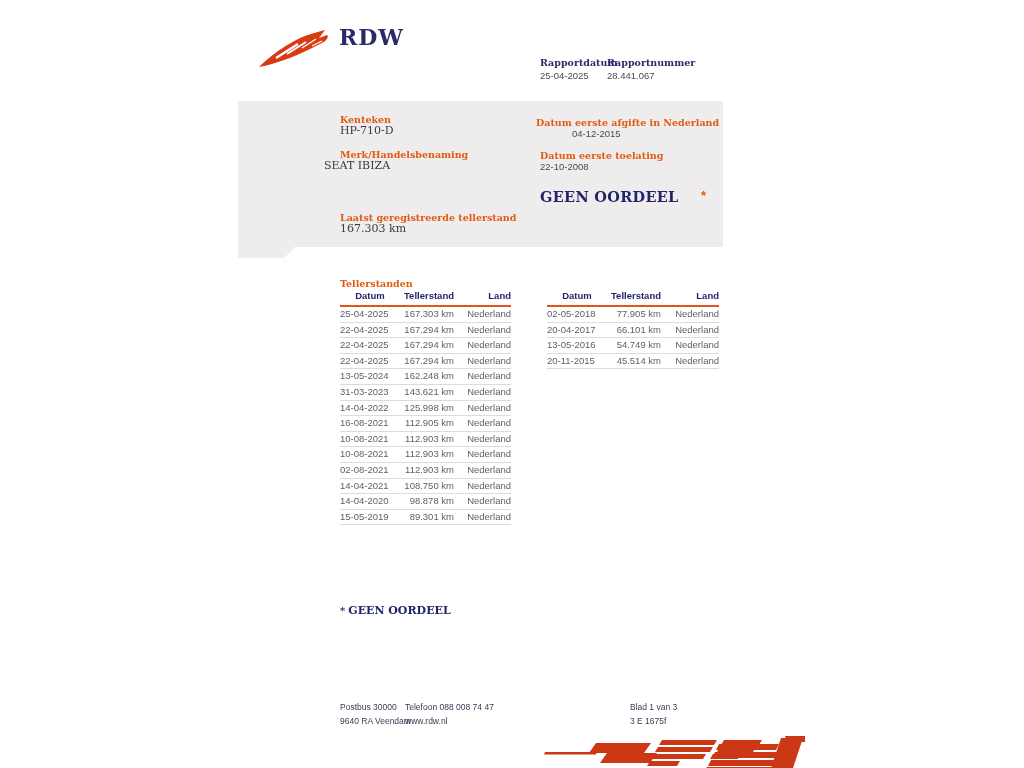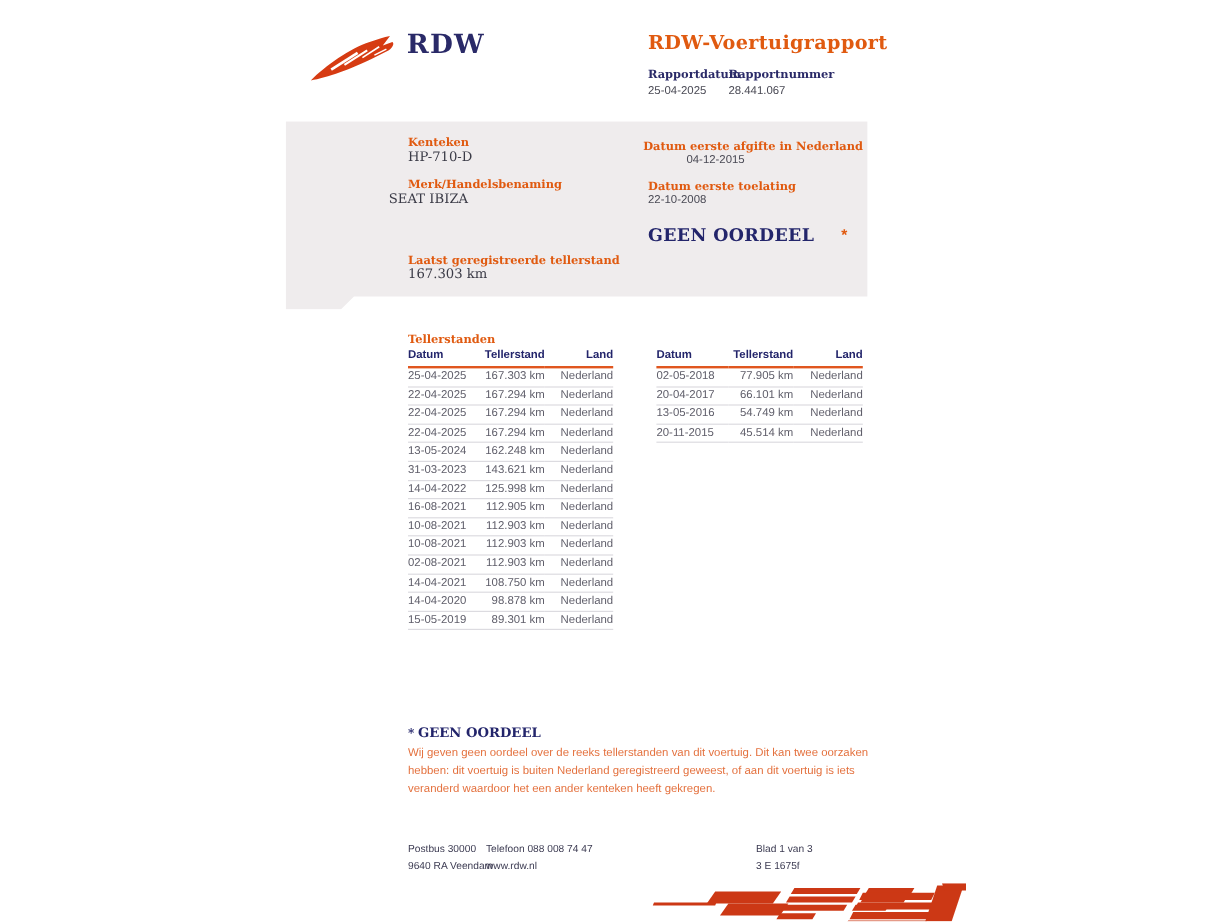--- a/index.html
+++ b/index.html
@@ -31,21 +31,21 @@
                 font-size:14.5px; font-weight:700; color:#23256b; letter-spacing:0.3px; }
   .vb-asterisk { position:absolute; left:463px; top:87px; color:#e05a10; font-size:13px; font-weight:700; }
 
   
   .section-title { position:absolute; left:340px; top:278px; font-family:"DejaVu Serif", serif;
                    font-size:9.5px; font-weight:700; color:#e05a10; }
   table { border-collapse:collapse; table-layout:fixed; }
   .odo-table { position:absolute; top:290px; font-size:9.5px; }
   .odo-left  { left:340px; width:171px; }
   .odo-right { left:547px; width:172px; }
-  .odo-table th { font-size:9.5px; font-weight:700; color:#23256b; text-align:left;
+  .odo-table th { font-size:9.5px; font-weight:700; color:#23256b; text-align:center;
                   padding:0 0 4px 0; border-bottom:2px solid #e0561f; }
   .odo-table th.col-tellerstand, .odo-table th.col-land { text-align:right; }
   .odo-table td { color:#5f5e6a; padding:0; height:14.6px; line-height:14.6px;
                   border-bottom:1px solid #dcdbe0; white-space:nowrap; }
   .odo-table td.col-tellerstand, .odo-table td.col-land { text-align:right; }
   .w-datum { width:60px; } .w-teller { width:54px; } .w-land { width:auto; }
 
   
   .footnote-head { position:absolute; left:340px; top:604px; font-family:"DejaVu Serif", serif;
                    font-size:11px; font-weight:700; color:#23256b; }
@@ -68,21 +68,20 @@
 
   <svg class="logo-wing" viewBox="0 0 76 46">
     <path fill="#d63b12" d="M3,41 C15,29 36,14 52,9 C58,7 64,5 69,4 L63,12 L71,9 C73,10 71,15 66,17 L54,23 C38,31 16,39 3,41 Z"></path>
     <path d="M20,32 L42,18" stroke="#ffffff" stroke-width="2.2" fill="none"></path>
     <path d="M31,28 L50,16" stroke="#ffffff" stroke-width="1.8" fill="none"></path>
     <path d="M46,22 L60,13" stroke="#ffffff" stroke-width="1.4" fill="none"></path>
     <path d="M56,20 L66,15" stroke="#ffffff" stroke-width="1.2" fill="none"></path>
   </svg>
   <div class="logo-text">RDW</div>
 
-  <div class="report-title">RDW-Voertuigrapport</div>
   <div class="meta-label mx1">Rapportdatum</div>
   <div class="meta-label mx2">Rapportnummer</div>
   <div class="meta-value mx1">25-04-2025</div>
   <div class="meta-value mx2">28.441.067</div>
 
   <div class="vehicle-box">
     <div class="vb-label" style="left:102px; top:13px;">Kenteken</div>
     <div class="vb-value-lg" style="left:102px; top:23px;">HP-710-D</div>
     <div class="vb-label" style="left:102px; top:48px;">Merk/Handelsbenaming</div>
     <div class="vb-value-lg" style="left:86px; top:58px;text-align:center;">SEAT IBIZA</div>
@@ -217,21 +216,20 @@
         </tr>
         <tr>
           <td class="col-datum">20-11-2015</td>
           <td class="col-tellerstand">45.514 km</td>
           <td class="col-land">Nederland</td>
         </tr>
       </tbody>
   </table>
 
   <div class="footnote-head"><span class="fn-ast">*</span><span>GEEN OORDEEL</span></div>
-  <div class="footnote-body">Wij geven geen oordeel over de reeks tellerstanden van dit voertuig. Dit kan twee oorzaken hebben: dit voertuig is buiten Nederland geregistreerd geweest, of aan dit voertuig is iets veranderd waardoor het een ander kenteken heeft gekregen.</div>
 
   <div class="footer-text f-row1 f-col1">Postbus 30000</div>
   <div class="footer-text f-row2 f-col1">9640 RA Veendam</div>
   <div class="footer-text f-row1 f-col2">Telefoon 088 008 74 47</div>
   <div class="footer-text f-row2 f-col2">www.rdw.nl</div>
   <div class="footer-text f-row1 f-right">Blad 1 van 3</div>
   <div class="footer-text f-row2 f-right">3 E 1675f</div>
 
   <svg class="footer-graphic" viewBox="0 0 262 32">
     <g fill="#cc3815">

